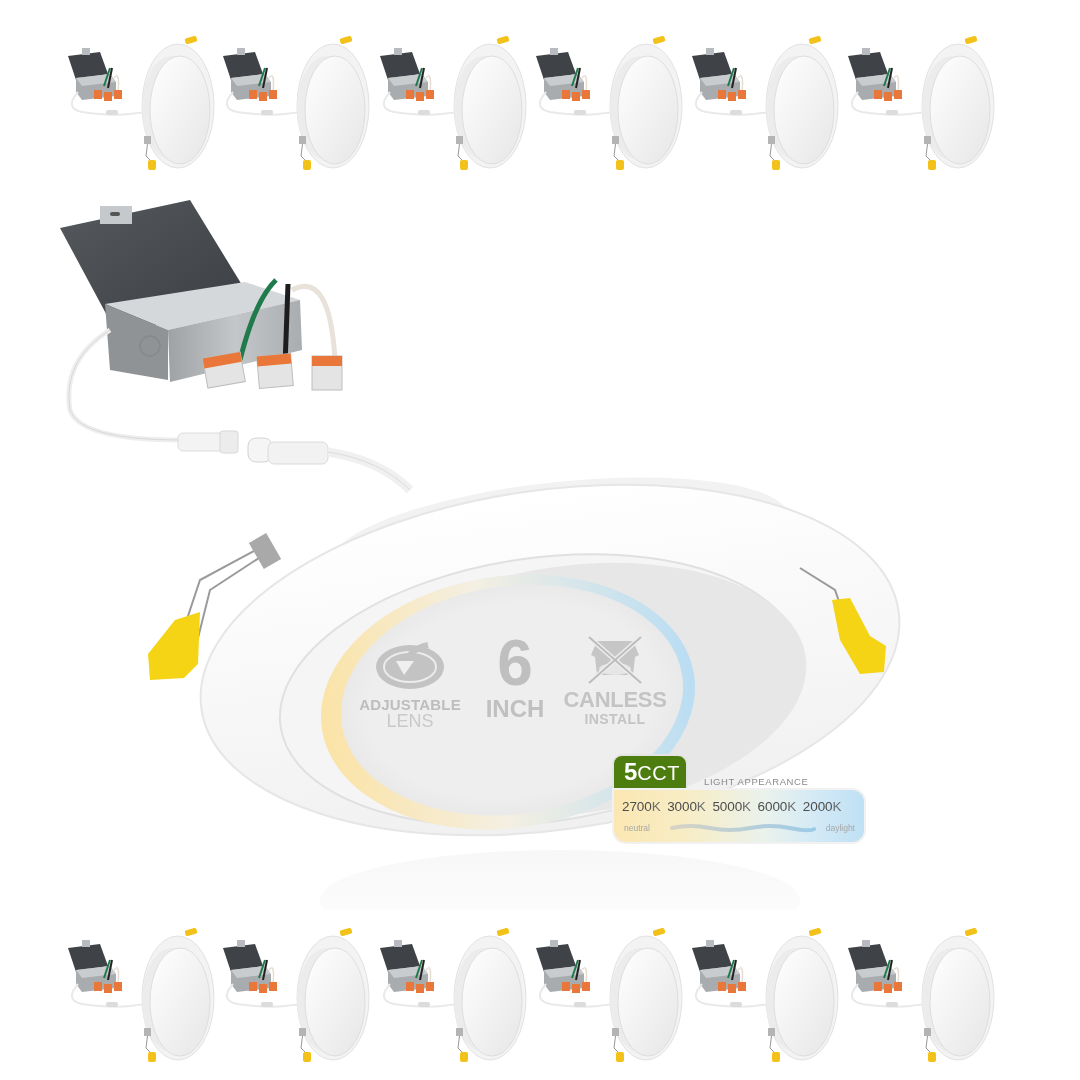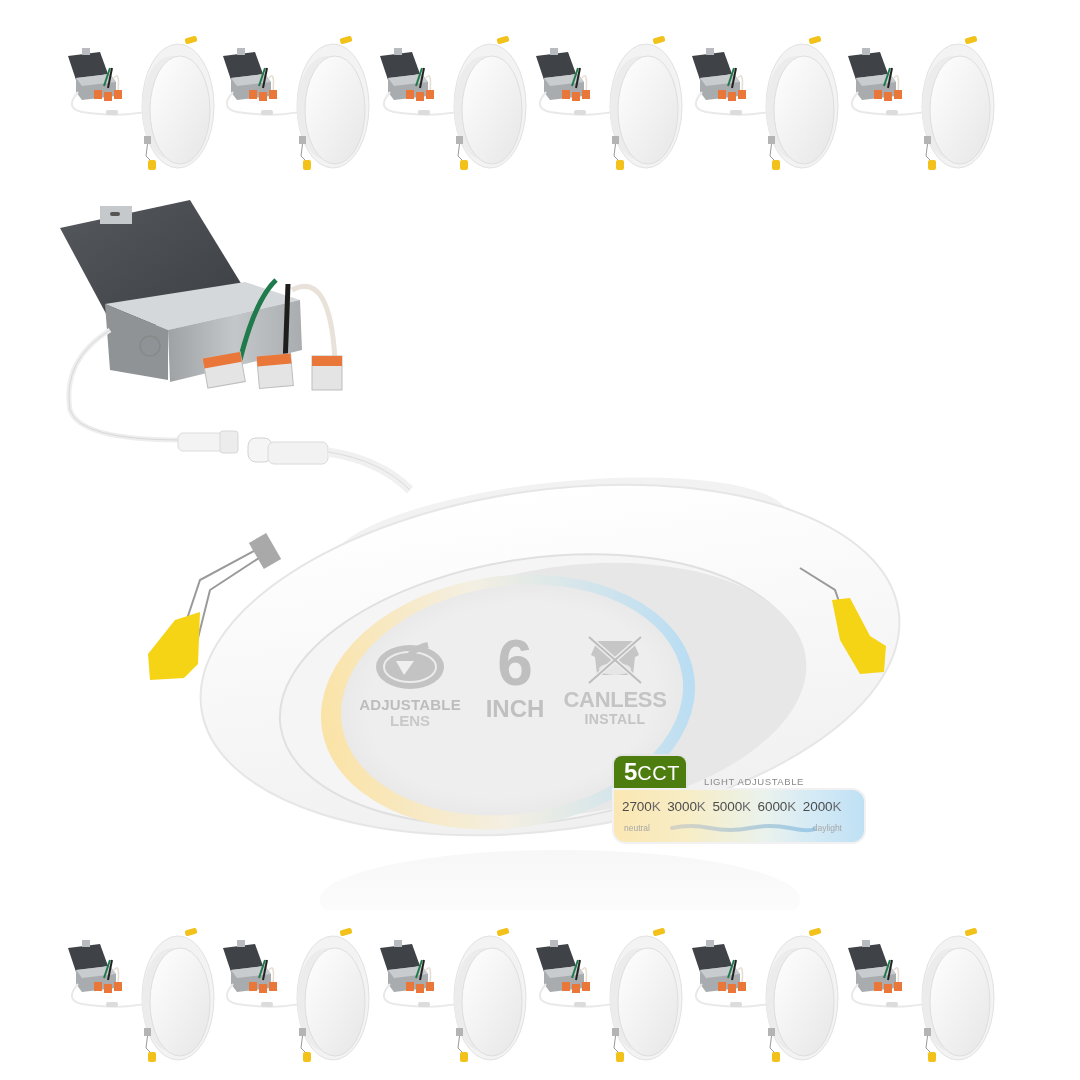--- a/index.html
+++ b/index.html
@@ -15,21 +15,21 @@
 
     
     .hero { position: absolute; left: 0; top: 190px; width: 858px; height: 720px; }
     .hero svg.main { position: absolute; left: 0; top: 0; width: 1080px; height: 720px; }
 
     .feature-layer { position: absolute; left: 0; top: 0; width: 1080px; height: 720px; pointer-events: none; }
     .feature { position: absolute; text-align: center; color: #bdbdbd; font-weight: bold; }
     .f-adjustable { left: 355px; top: 445px; width: 110px; }
     .f-adjustable .icon { width: 80px; height: 60px; margin: 0 auto; display: block; }
     .f-adjustable .l1 { font-size: 15px; letter-spacing: 0.2px; line-height: 16px; margin-top: 2px; }
-    .f-adjustable .l2 { font-size: 15px; font-weight: bold; line-height: 16px; color: #c9c9c9; }
+    .f-adjustable .l2 { font-size: 18px; font-weight: normal; line-height: 16px; color: #c9c9c9; }
 
     .f-size { left: 470px; top: 440px; width: 90px; }
     .f-size .big { font-size: 64px; line-height: 66px; color: #bfbfbf; }
     .f-size .sub { font-size: 24px; line-height: 26px; color: #c0c0c0; }
 
     .f-canless { left: 555px; top: 445px; width: 120px; }
     .f-canless .icon { width: 64px; height: 50px; margin: 0 auto; display: block; }
     .f-canless .l1 { font-size: 22px; font-weight: bold; line-height: 22px; color: #c4c4c4; margin-top: 4px; letter-spacing: -0.3px; }
     .f-canless .l2 { font-size: 14px; line-height: 16px; color: #c4c4c4; letter-spacing: 0.4px; }
 
@@ -41,21 +41,21 @@
     .cct-tab .t { font-size: 20px; font-weight: normal; letter-spacing: 0.5px; }
     .cct-caption { position: absolute; left: 92px; top: 22px; font-size: 9.5px; color: #8a8a8a; letter-spacing: 0.6px; }
     .cct-bar { position: absolute; left: 0; top: 34px; width: 254px; height: 56px;
       background: linear-gradient(90deg, #fbe7b3 0%, #f7edc6 30%, #eaf2ec 60%, #d4eaf6 80%, #bfe0f4 100%);
       border-radius: 0 14px 14px 14px; border: 2px solid #f1f1f1; }
     .cct-temps { position: absolute; left: 8px; top: 9px; font-size: 13.5px; color: #555; white-space: nowrap; letter-spacing: -0.1px; }
     .cct-temps span { margin-right: 3px; }
     .cct-temps b { font-weight: normal; color: #4d4d4d; }
     .cct-temps i { font-style: normal; font-weight: normal; color: #6e6e6e; }
     .cct-neutral { position: absolute; left: 10px; top: 33px; font-size: 8.5px; color: #a7a7a7; }
-    .cct-daylight { position: absolute; right: 22px; top: 33px; font-size: 8.5px; color: #a7a7a7; }
+    .cct-daylight { position: absolute; right: 9px; top: 33px; font-size: 8.5px; color: #a7a7a7; }
     .cct-wave { position: absolute; left: 56px; top: 32px; width: 146px; height: 12px; }
   </style>
 </head>
 <body>
 
 <svg width="0" height="0" style="position:absolute">
   <defs>
     <linearGradient id="tLens" x1="0" y1="0" x2="1" y2="1">
       <stop offset="0" stop-color="#ffffff"></stop>
       <stop offset="1" stop-color="#e6e6e6"></stop>
@@ -246,21 +246,21 @@
         <line x1="58" y1="2" x2="6" y2="48" stroke="#bdbdbd" stroke-width="2"></line>
       </svg>
       <div class="l1">CANLESS</div>
       <div class="l2">INSTALL</div>
     </div>
 
     <div class="cct">
       <div class="cct-tab">
         <span class="n">5</span><span class="t">CCT</span>
       </div>
-      <div class="cct-caption">LIGHT ADJUSTABLE</div>
+      <div class="cct-caption">LIGHT APPEARANCE</div>
       <div class="cct-bar">
         <div class="cct-temps">
           <span><b>2700</b><i>K</i></span>
           <span><b>3000</b><i>K</i></span>
           <span><b>5000</b><i>K</i></span>
           <span><b>6000</b><i>K</i></span>
           <span><b>2000</b><i>K</i></span>
         </div>
         <div class="cct-neutral">neutral</div>
         <svg class="cct-wave" viewBox="0 0 146 12">

